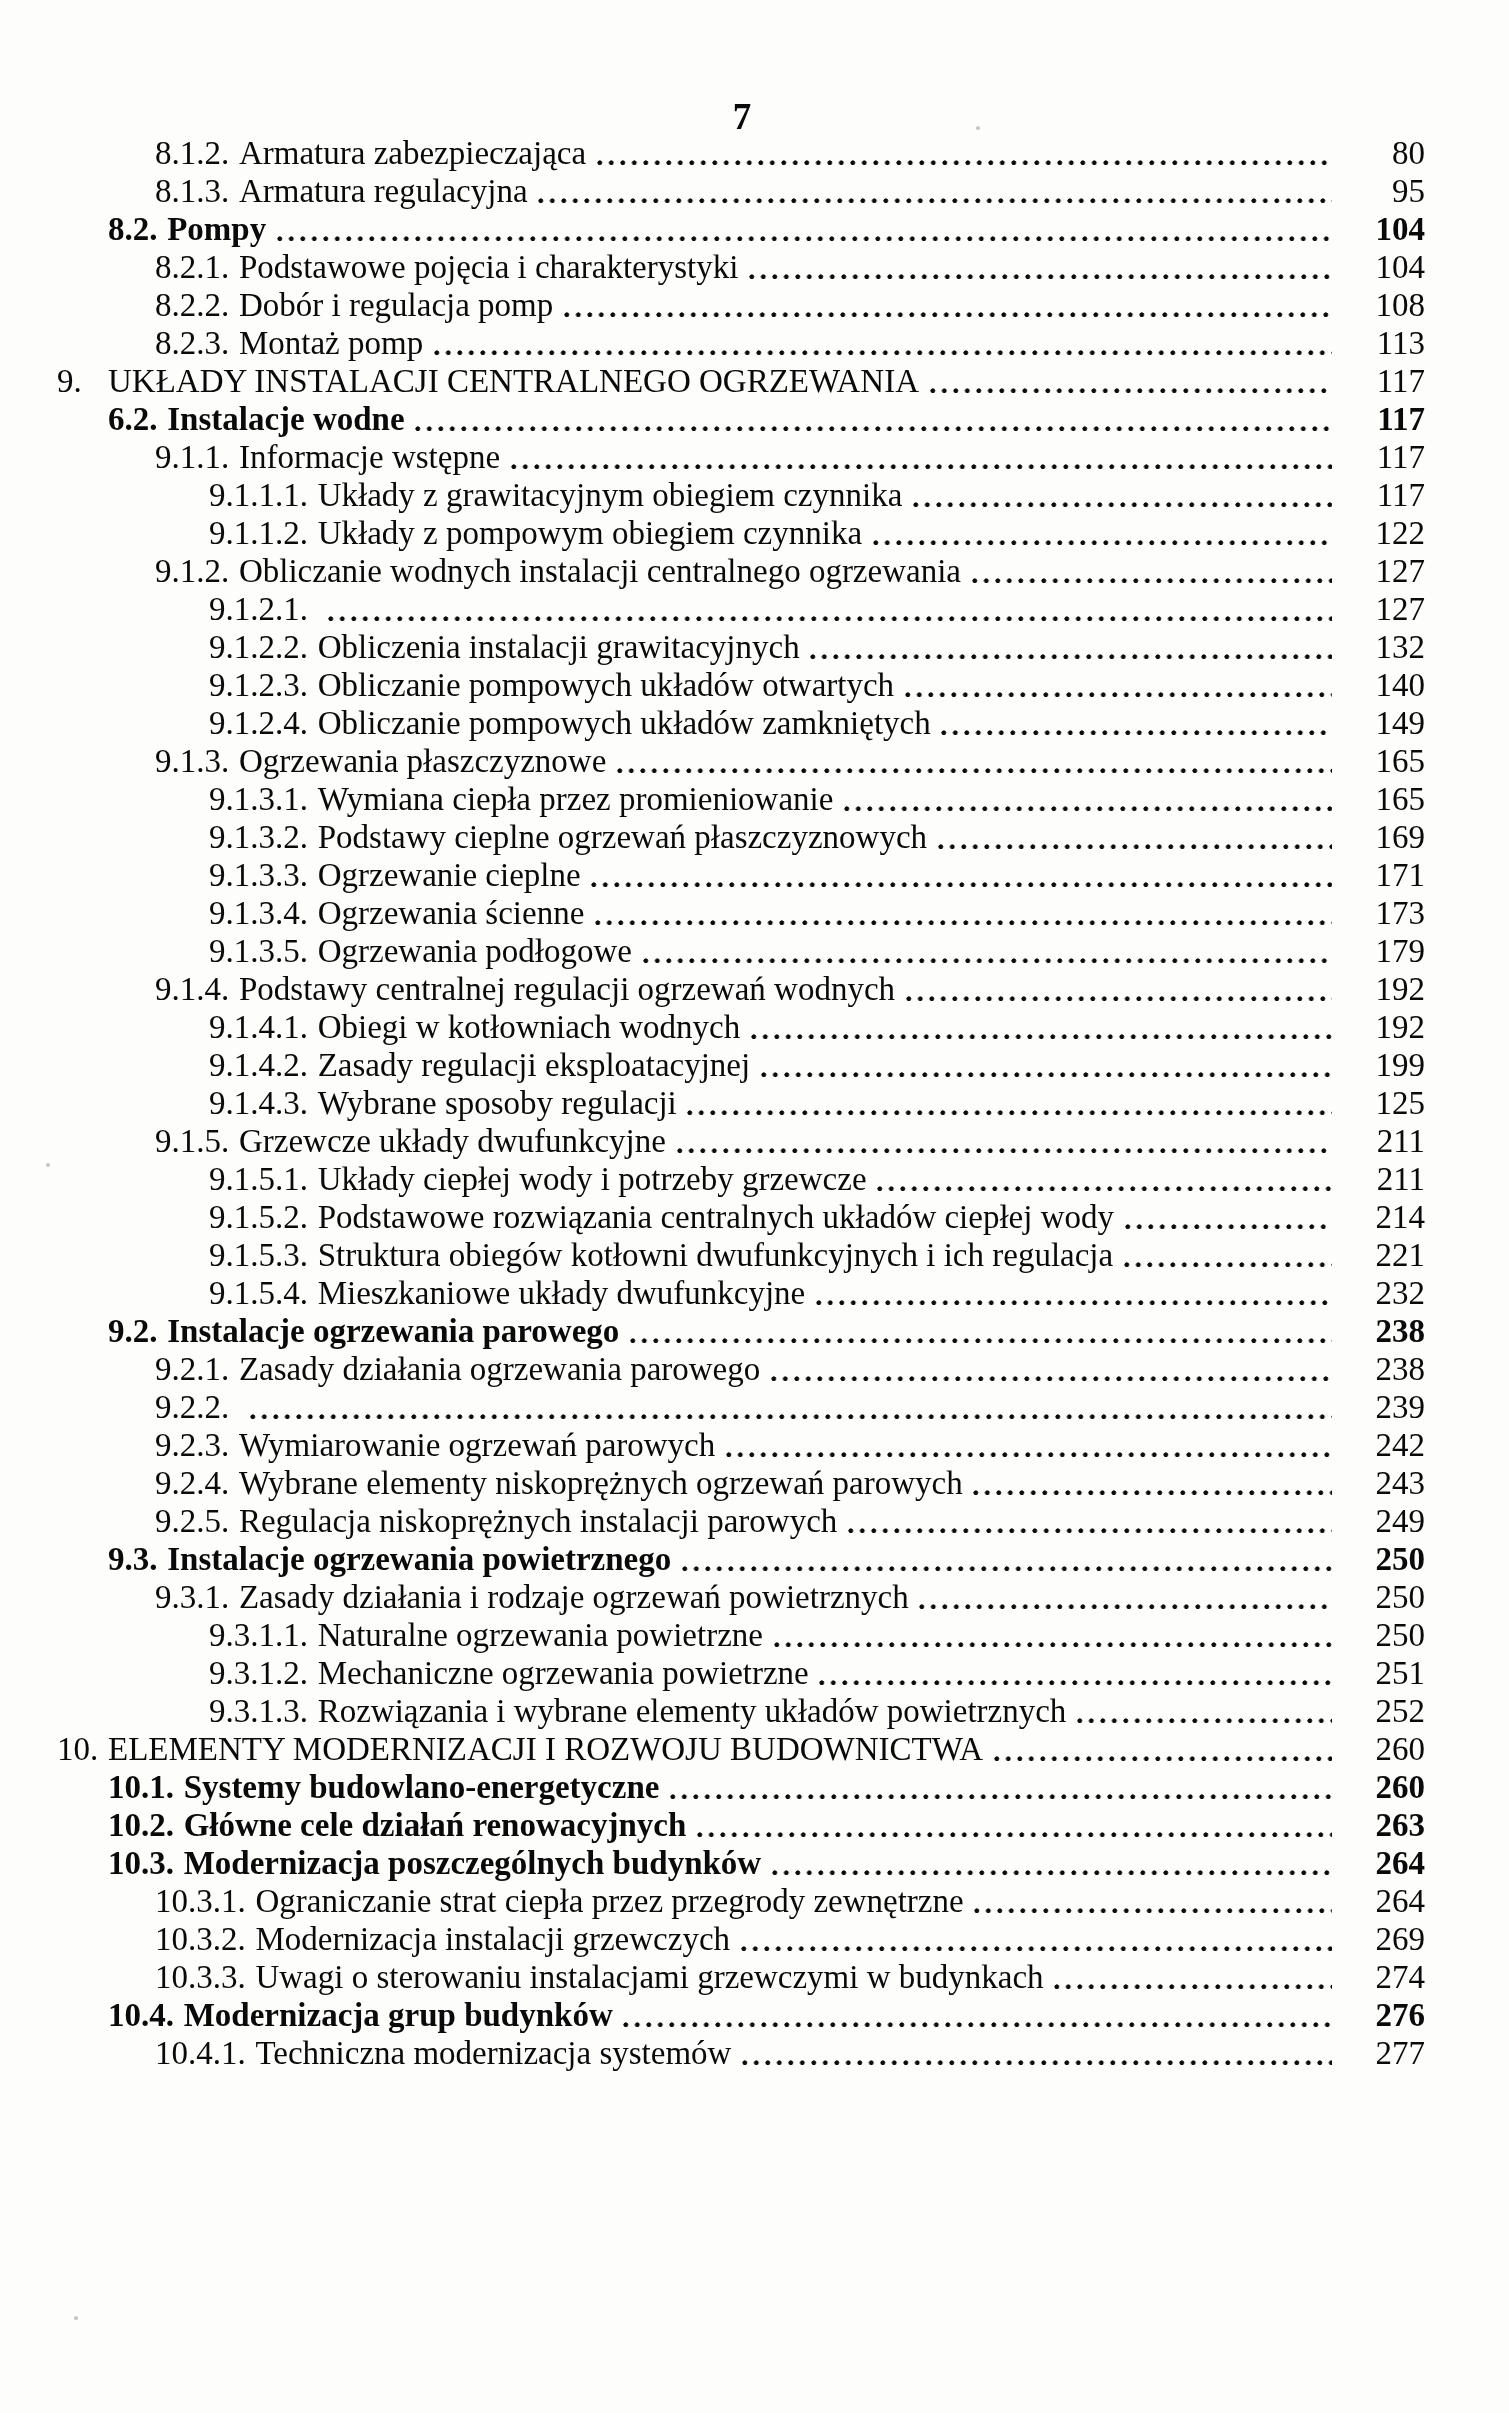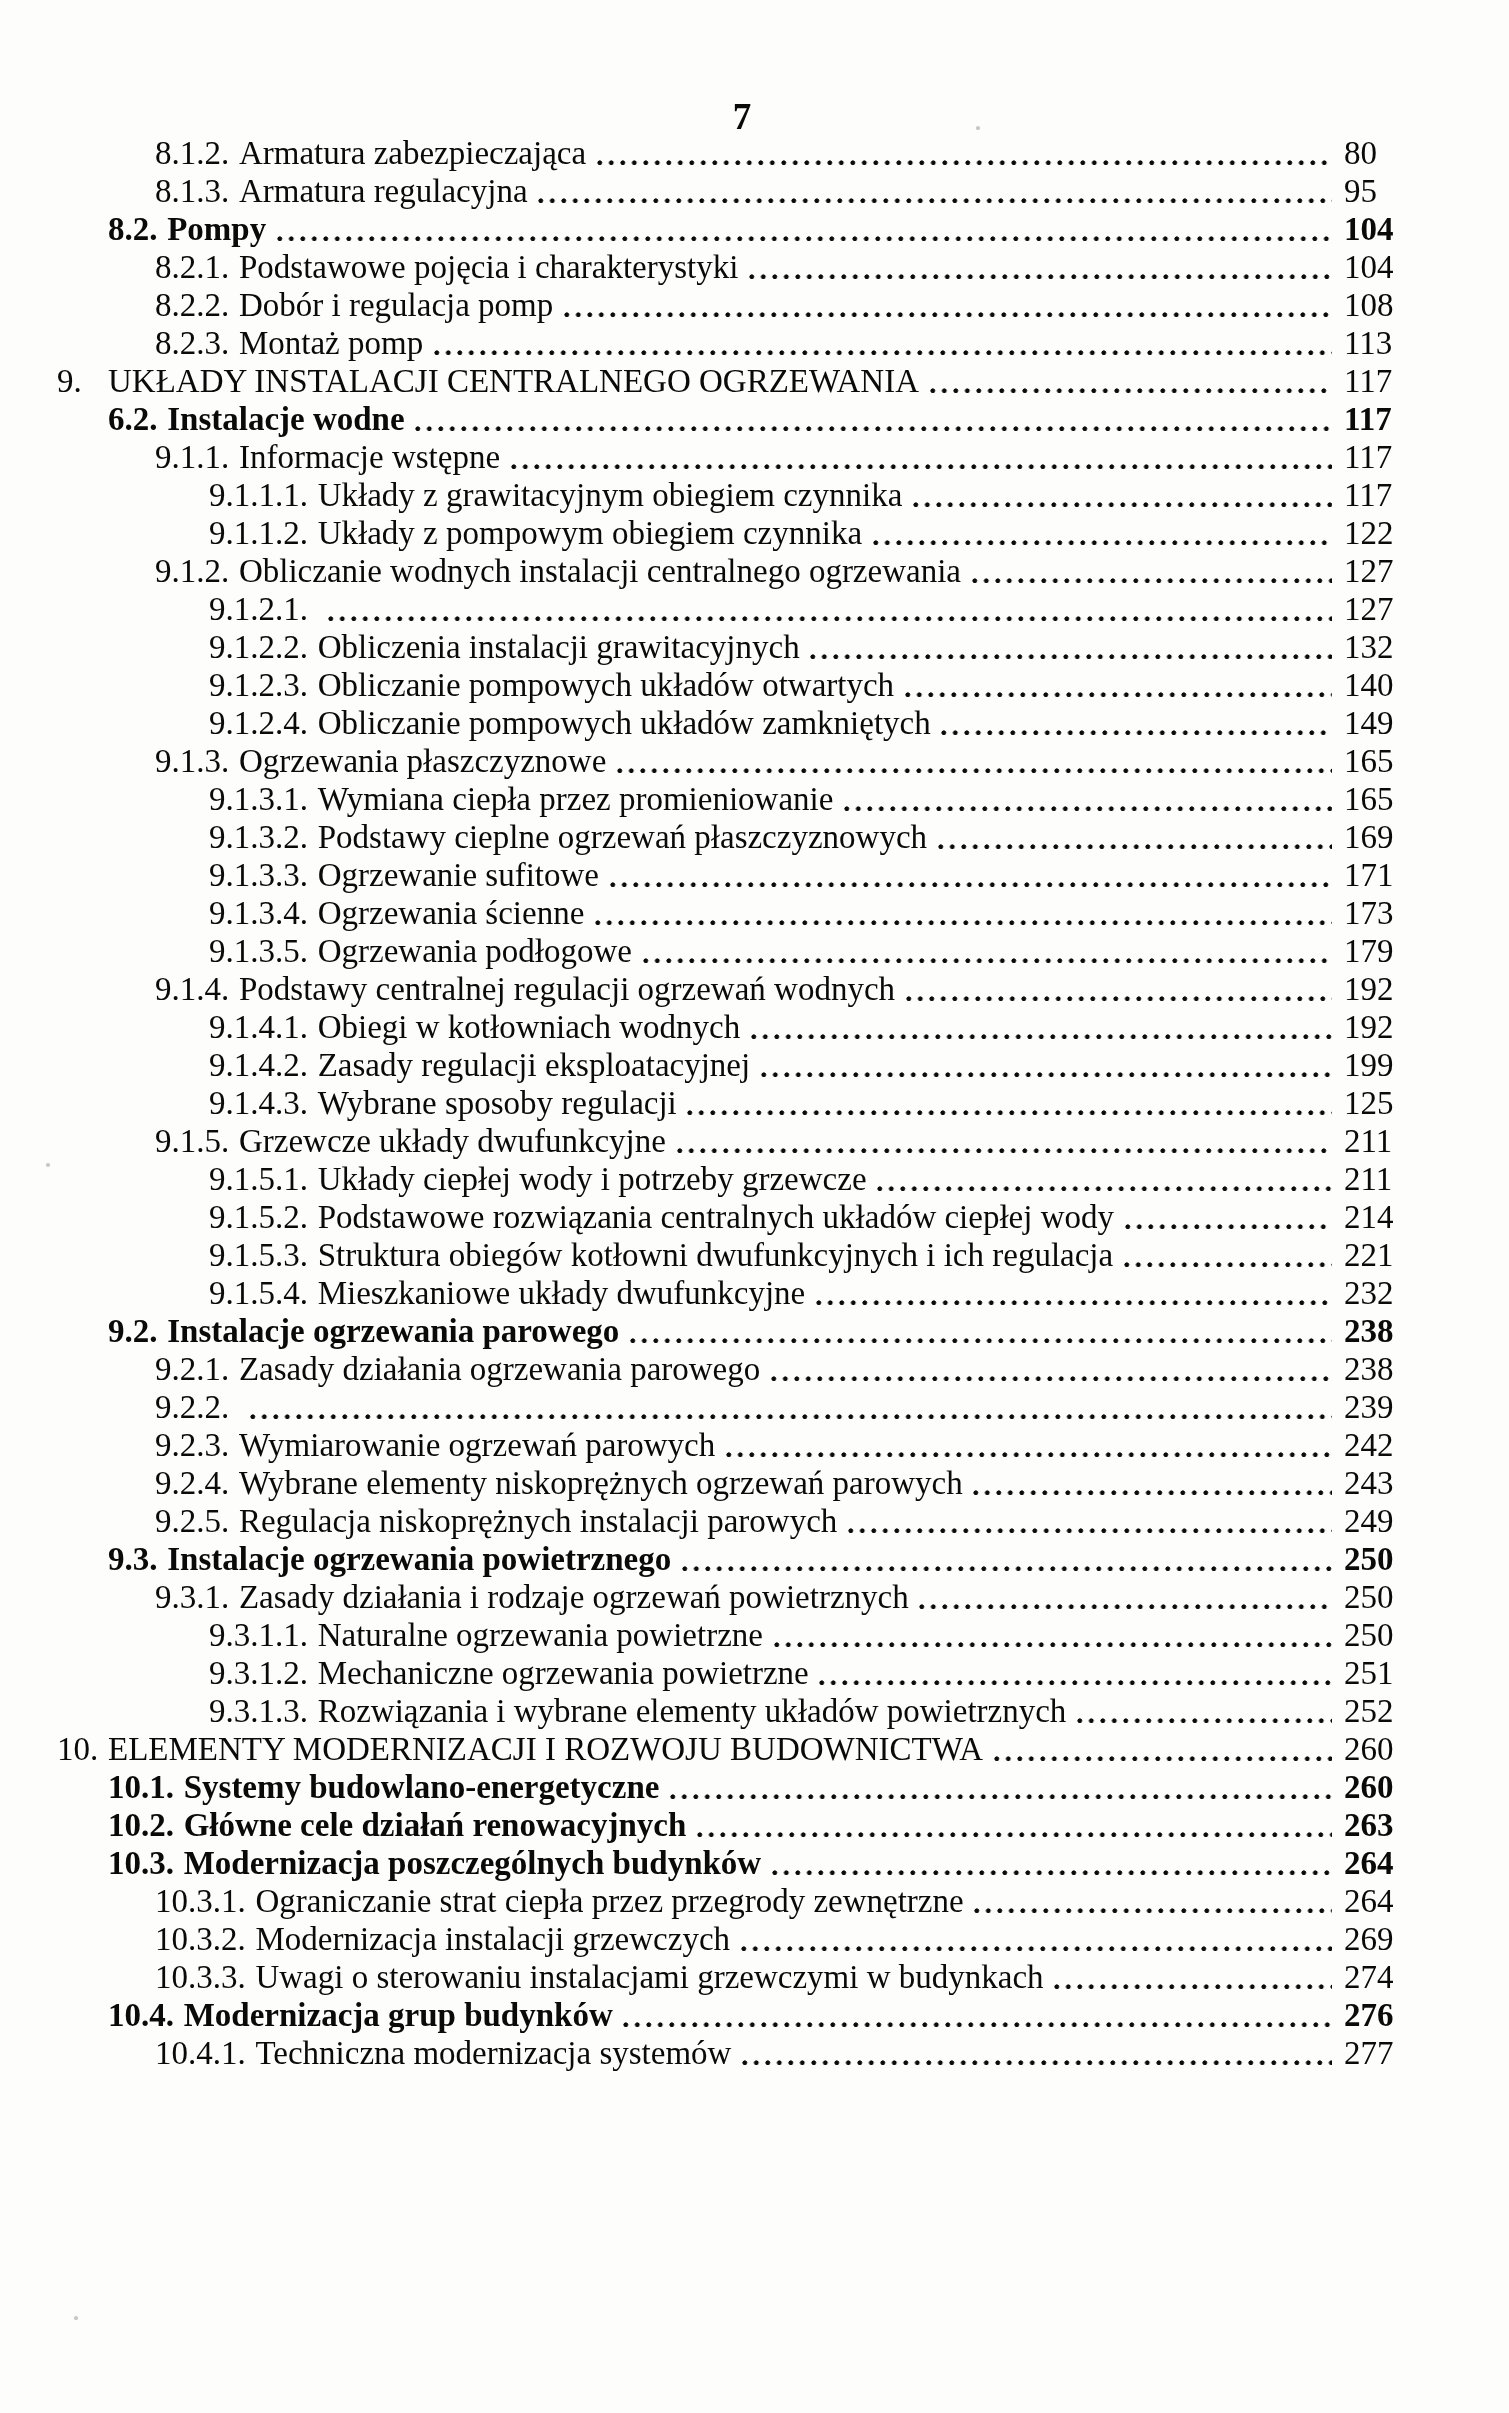--- a/index.html
+++ b/index.html
@@ -49,20 +49,21 @@
     height: 6.2px;
     min-width: 32px;
     margin: 0 12.4px 6.2px 10.6px;
     background-image: radial-gradient(circle at 2.8px 2.8px, #0b0b0b 2.1px, rgba(0,0,0,0) 2.7px);
     background-size: 11.5px 6.2px;
     background-repeat: repeat-x;
     background-position: left bottom;
   }
   .pg {
     width: 81px;
+    text-align: right;
     flex: 0 0 auto;
   }
   .speck {
     position: absolute;
     background: #9a9a9a;
     border-radius: 50%;
     opacity: .55;
   }
   .speck.s1 { left: 976px; top: 126px; width: 4.4px; height: 3.5px; }
   .speck.s2 { left: 46px;  top: 1163px; width: 3.5px; height: 3.5px; }
@@ -182,21 +183,21 @@
     <span class="pg">165</span>
   </div>
       <div class="row lvl-d">
     <span class="num">9.1.3.2.</span>
         <span class="title">Podstawy cieplne ogrzewań płaszczyznowych</span>
     <span class="leader"></span>
     <span class="pg">169</span>
   </div>
       <div class="row lvl-d">
     <span class="num">9.1.3.3.</span>
-        <span class="title">Ogrzewanie sufitowe</span>
+        <span class="title">Ogrzewanie cieplne</span>
     <span class="leader"></span>
     <span class="pg">171</span>
   </div>
       <div class="row lvl-d">
     <span class="num">9.1.3.4.</span>
         <span class="title">Ogrzewania ścienne</span>
     <span class="leader"></span>
     <span class="pg">173</span>
   </div>
       <div class="row lvl-d">

